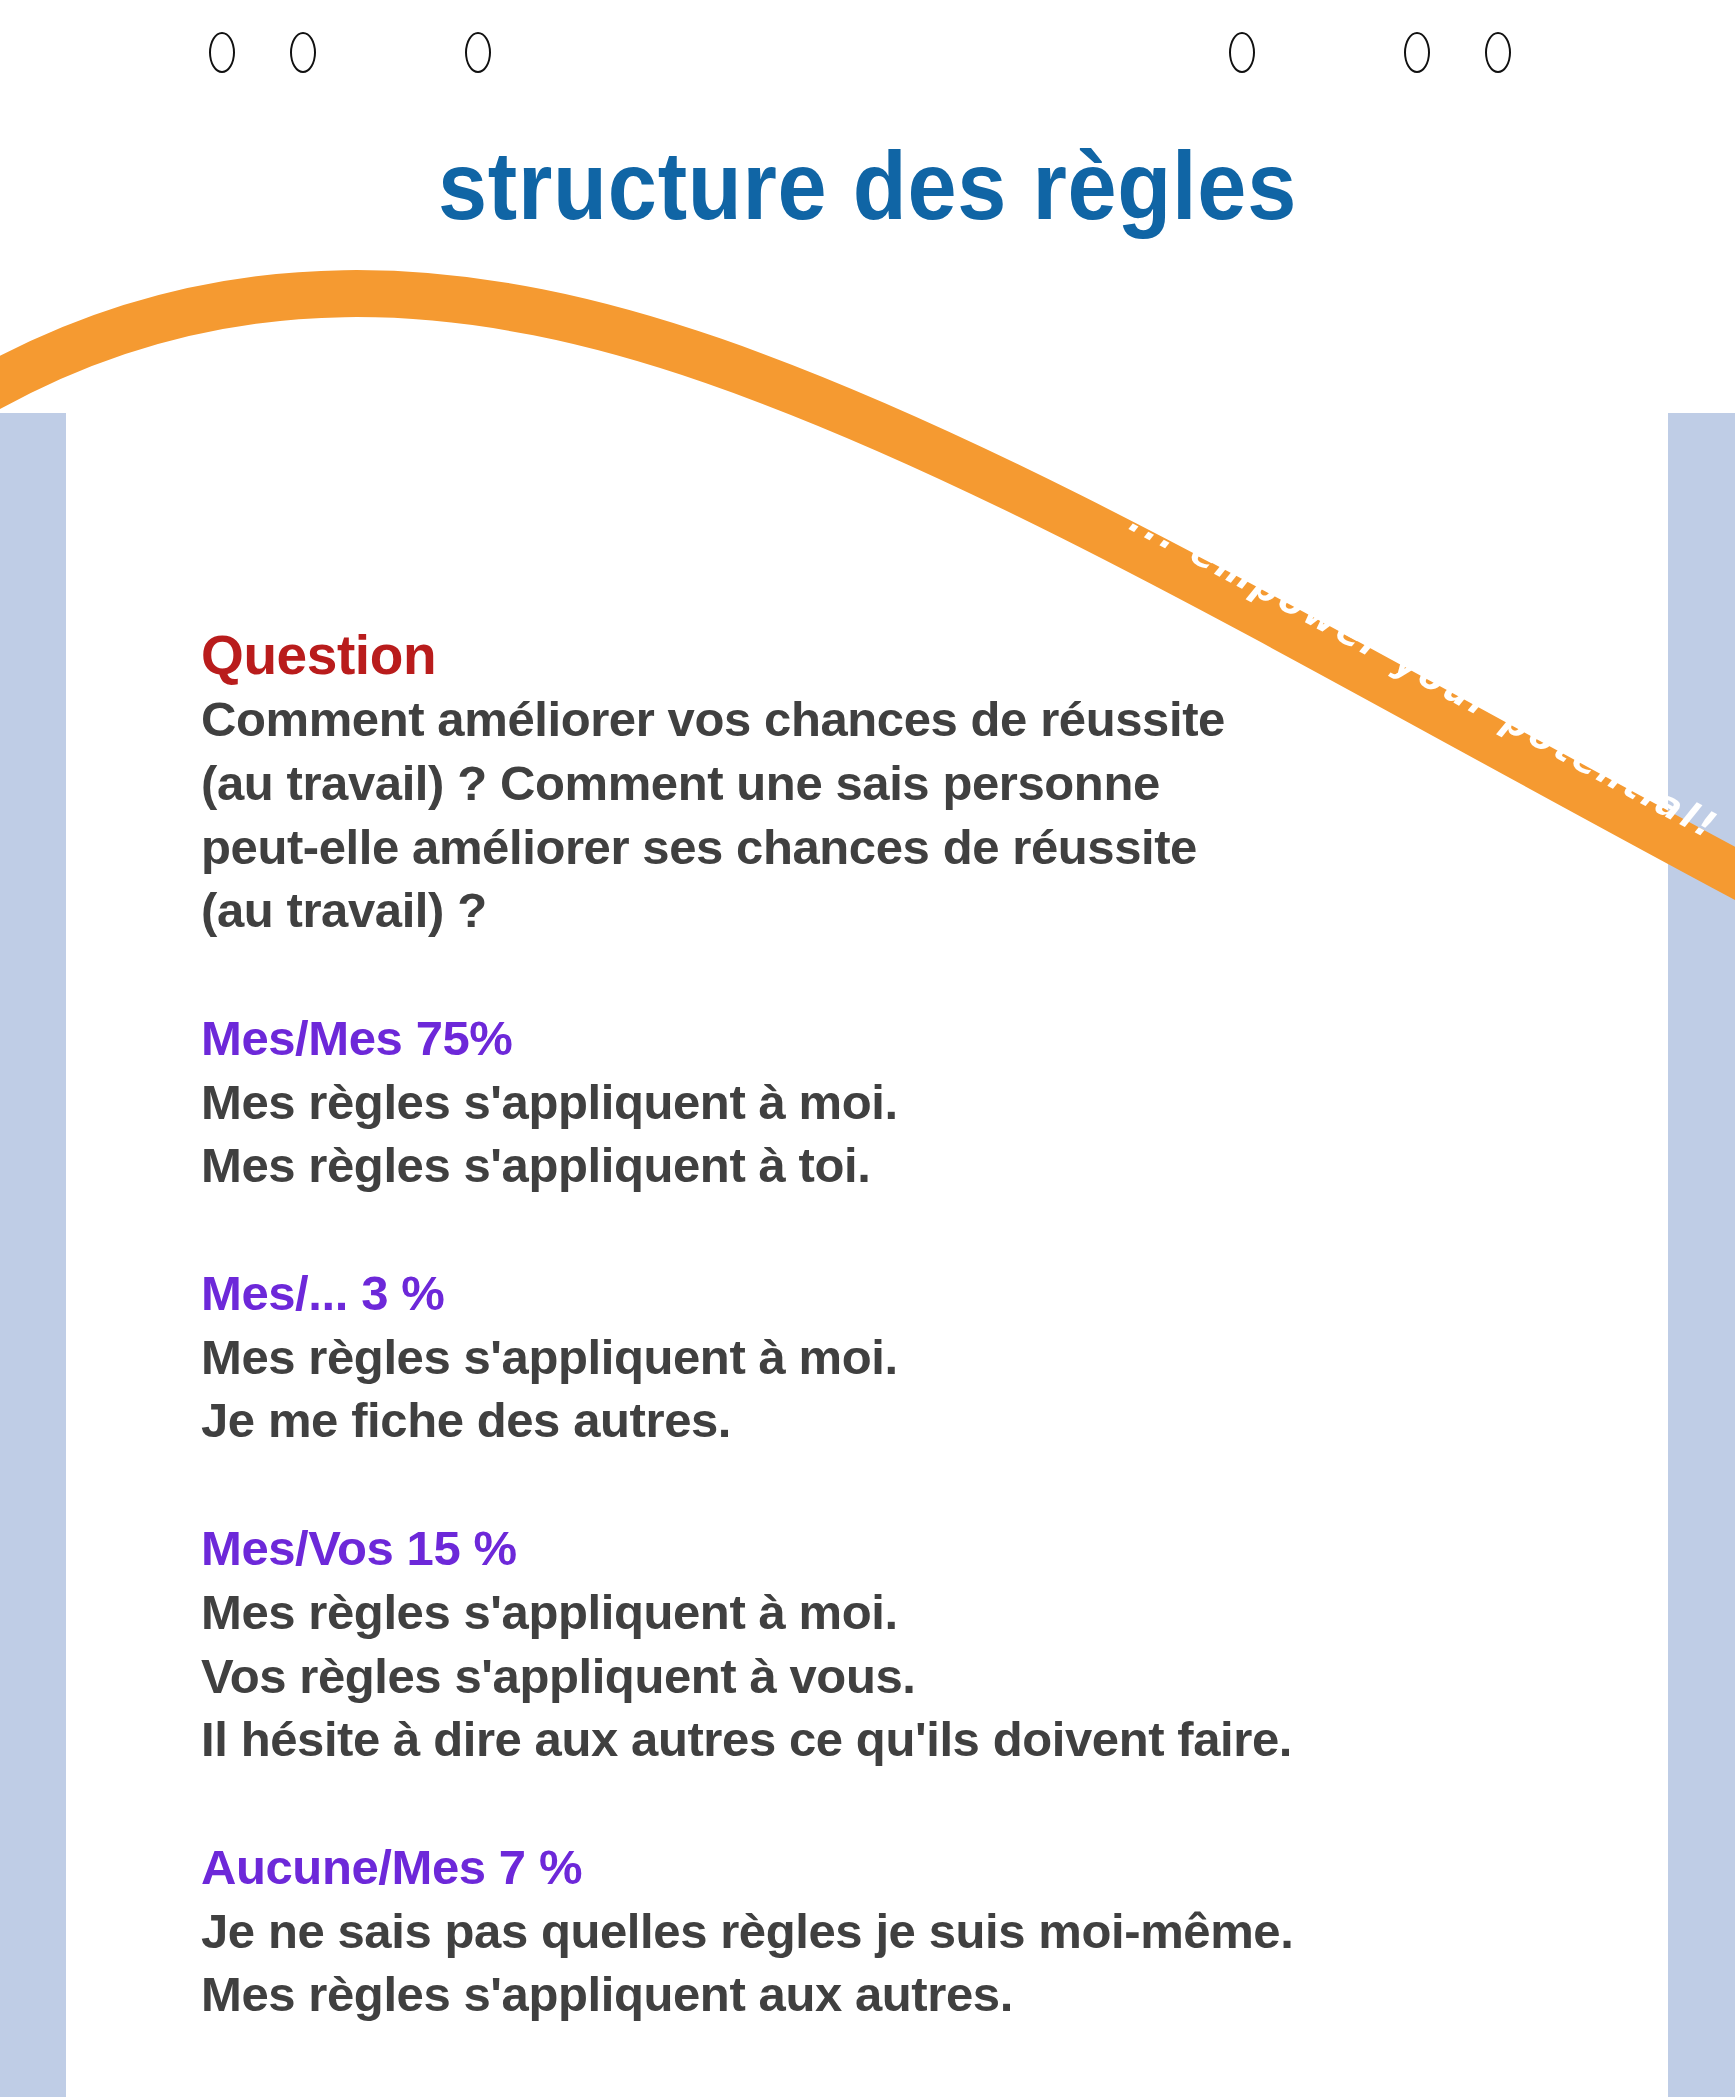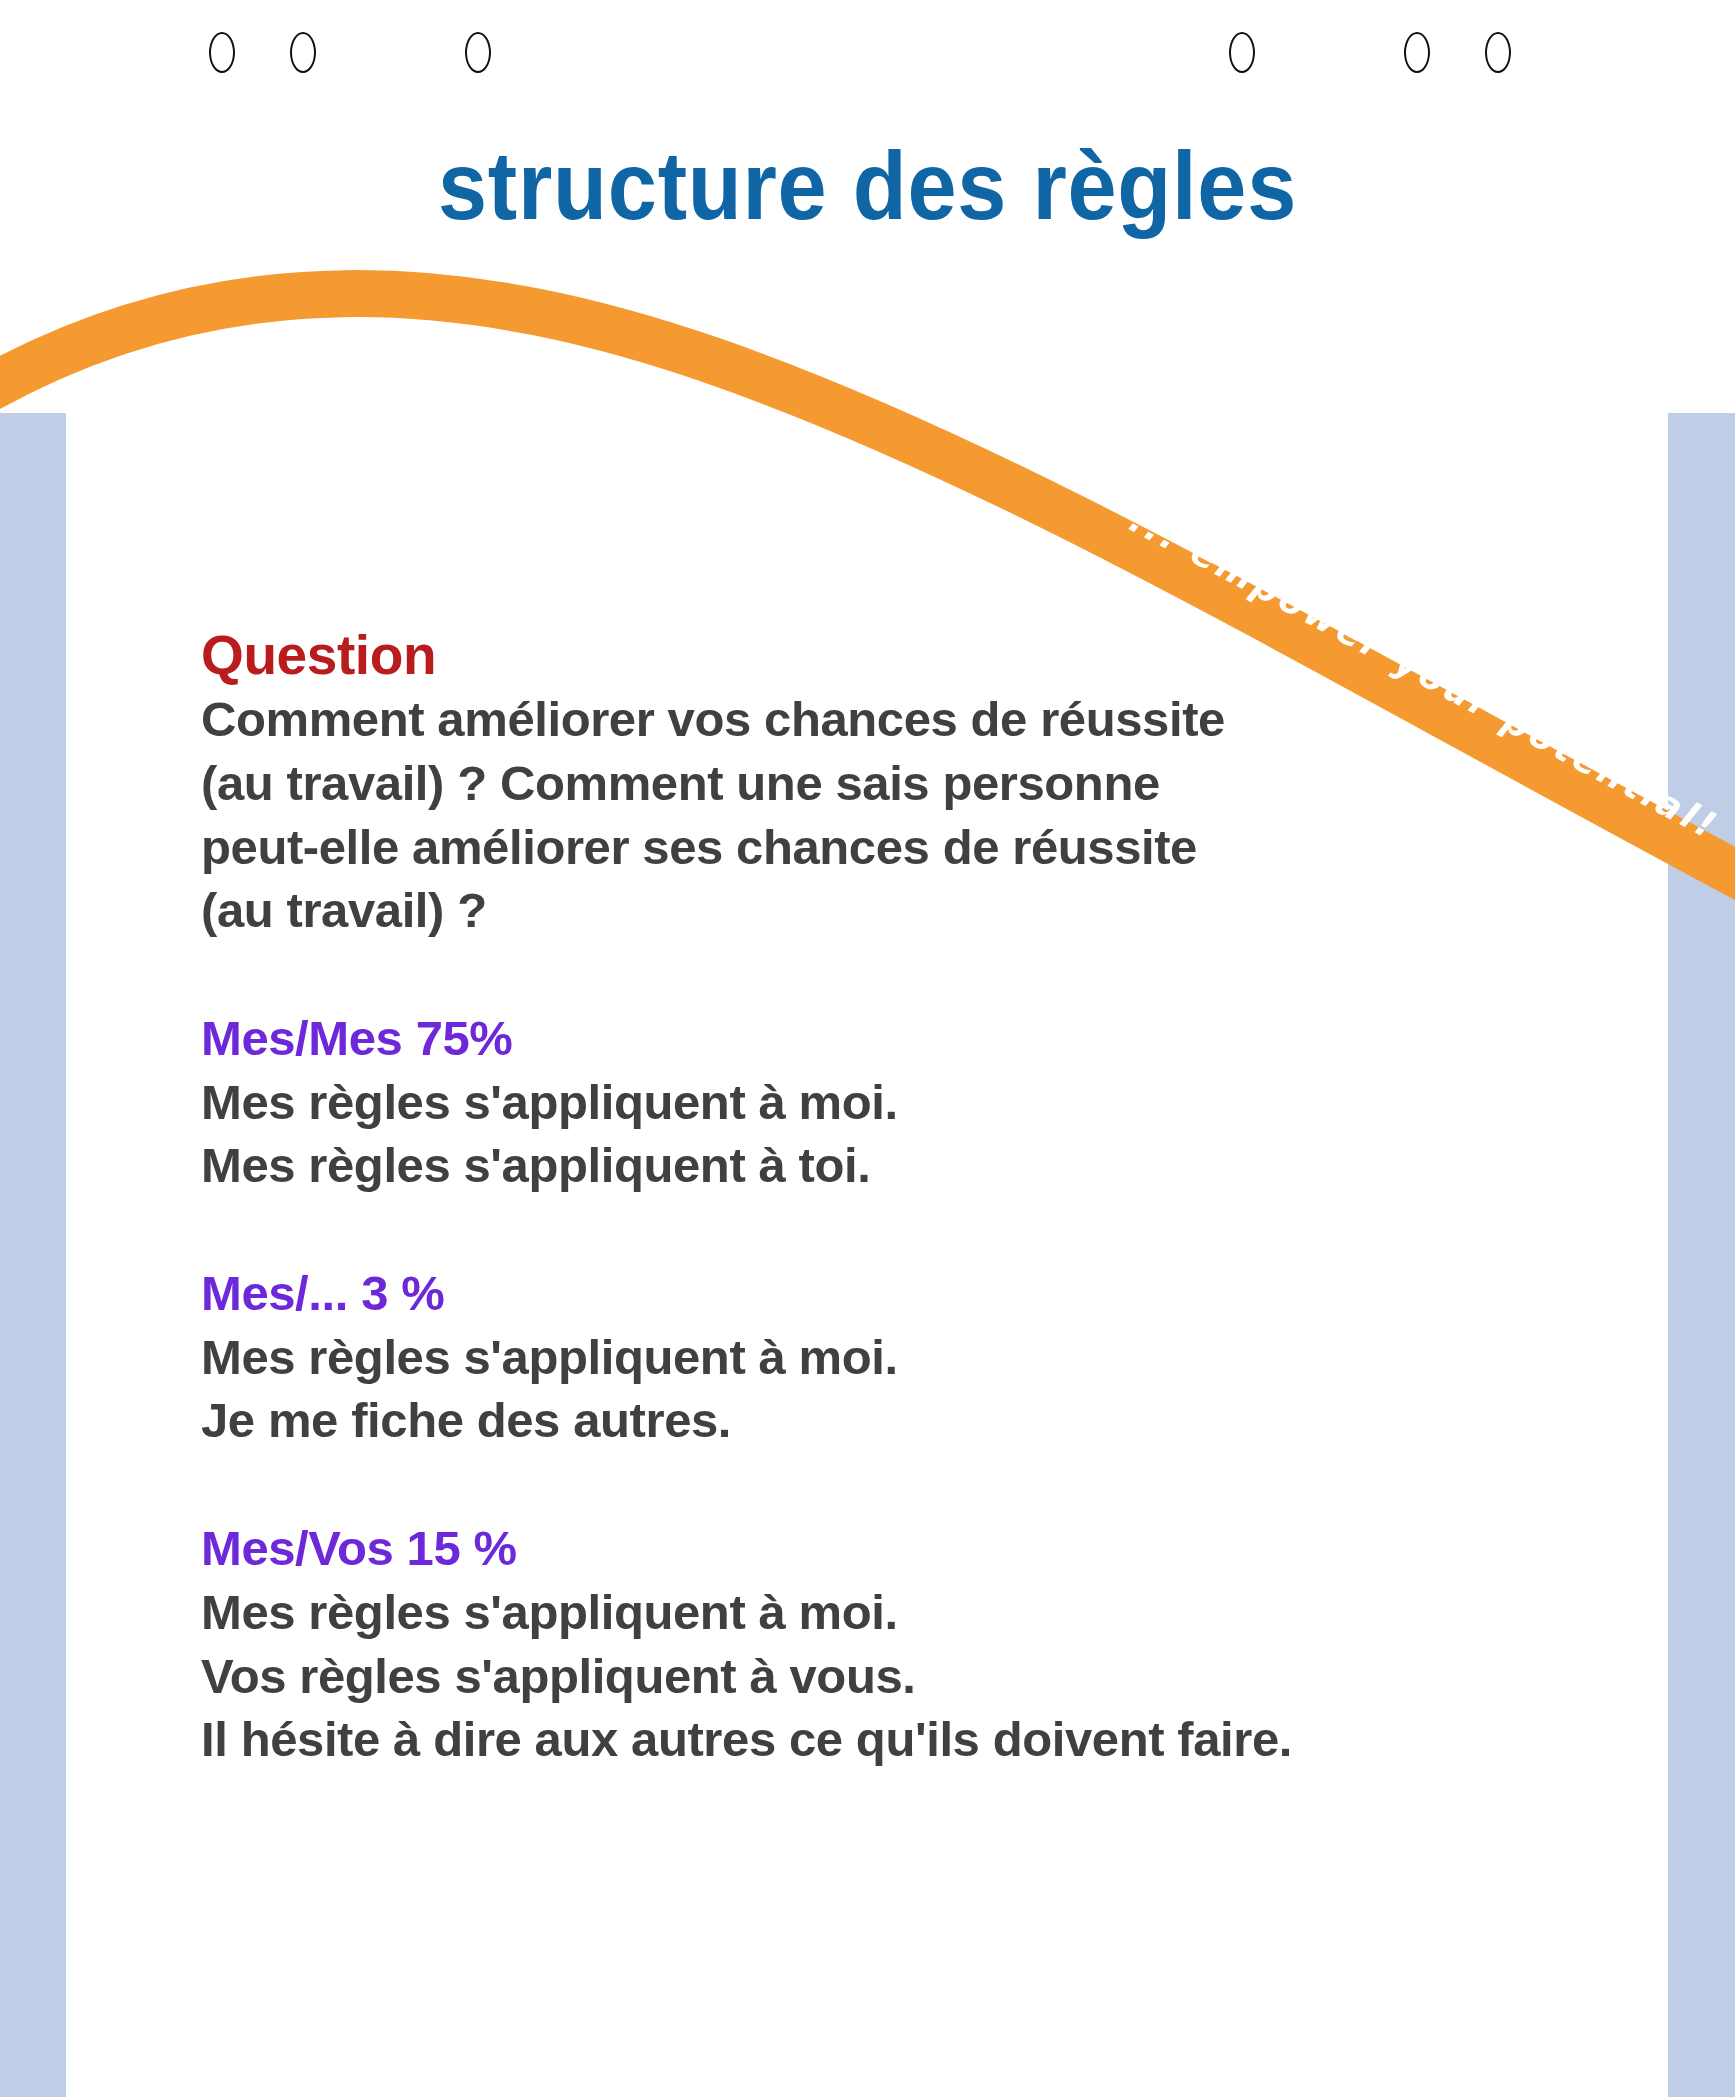--- a/index.html
+++ b/index.html
@@ -202,17 +202,22 @@
 
     <div>
       <div class="h-gold">Mes/Vos 15 %</div>
       <div class="p-blue">Mes règles s'appliquent à moi.</div>
       <div class="p-blue">Vos règles s'appliquent à vous.</div>
       <div class="p-blue">Il hésite à dire aux autres ce qu'ils doivent faire.</div>
     </div>
 
     <div class="gap"></div>
 
+    <div>
+      <div class="h-gold">Aucune/Mes 7 %</div>
+      <div class="p-blue">Je ne sais pas quelles règles je suis moi-même.</div>
+      <div class="p-blue">Mes règles s'appliquent aux autres.</div>
+    </div>
 
   </div>
 
 </div>
 
 
 </body></html>

